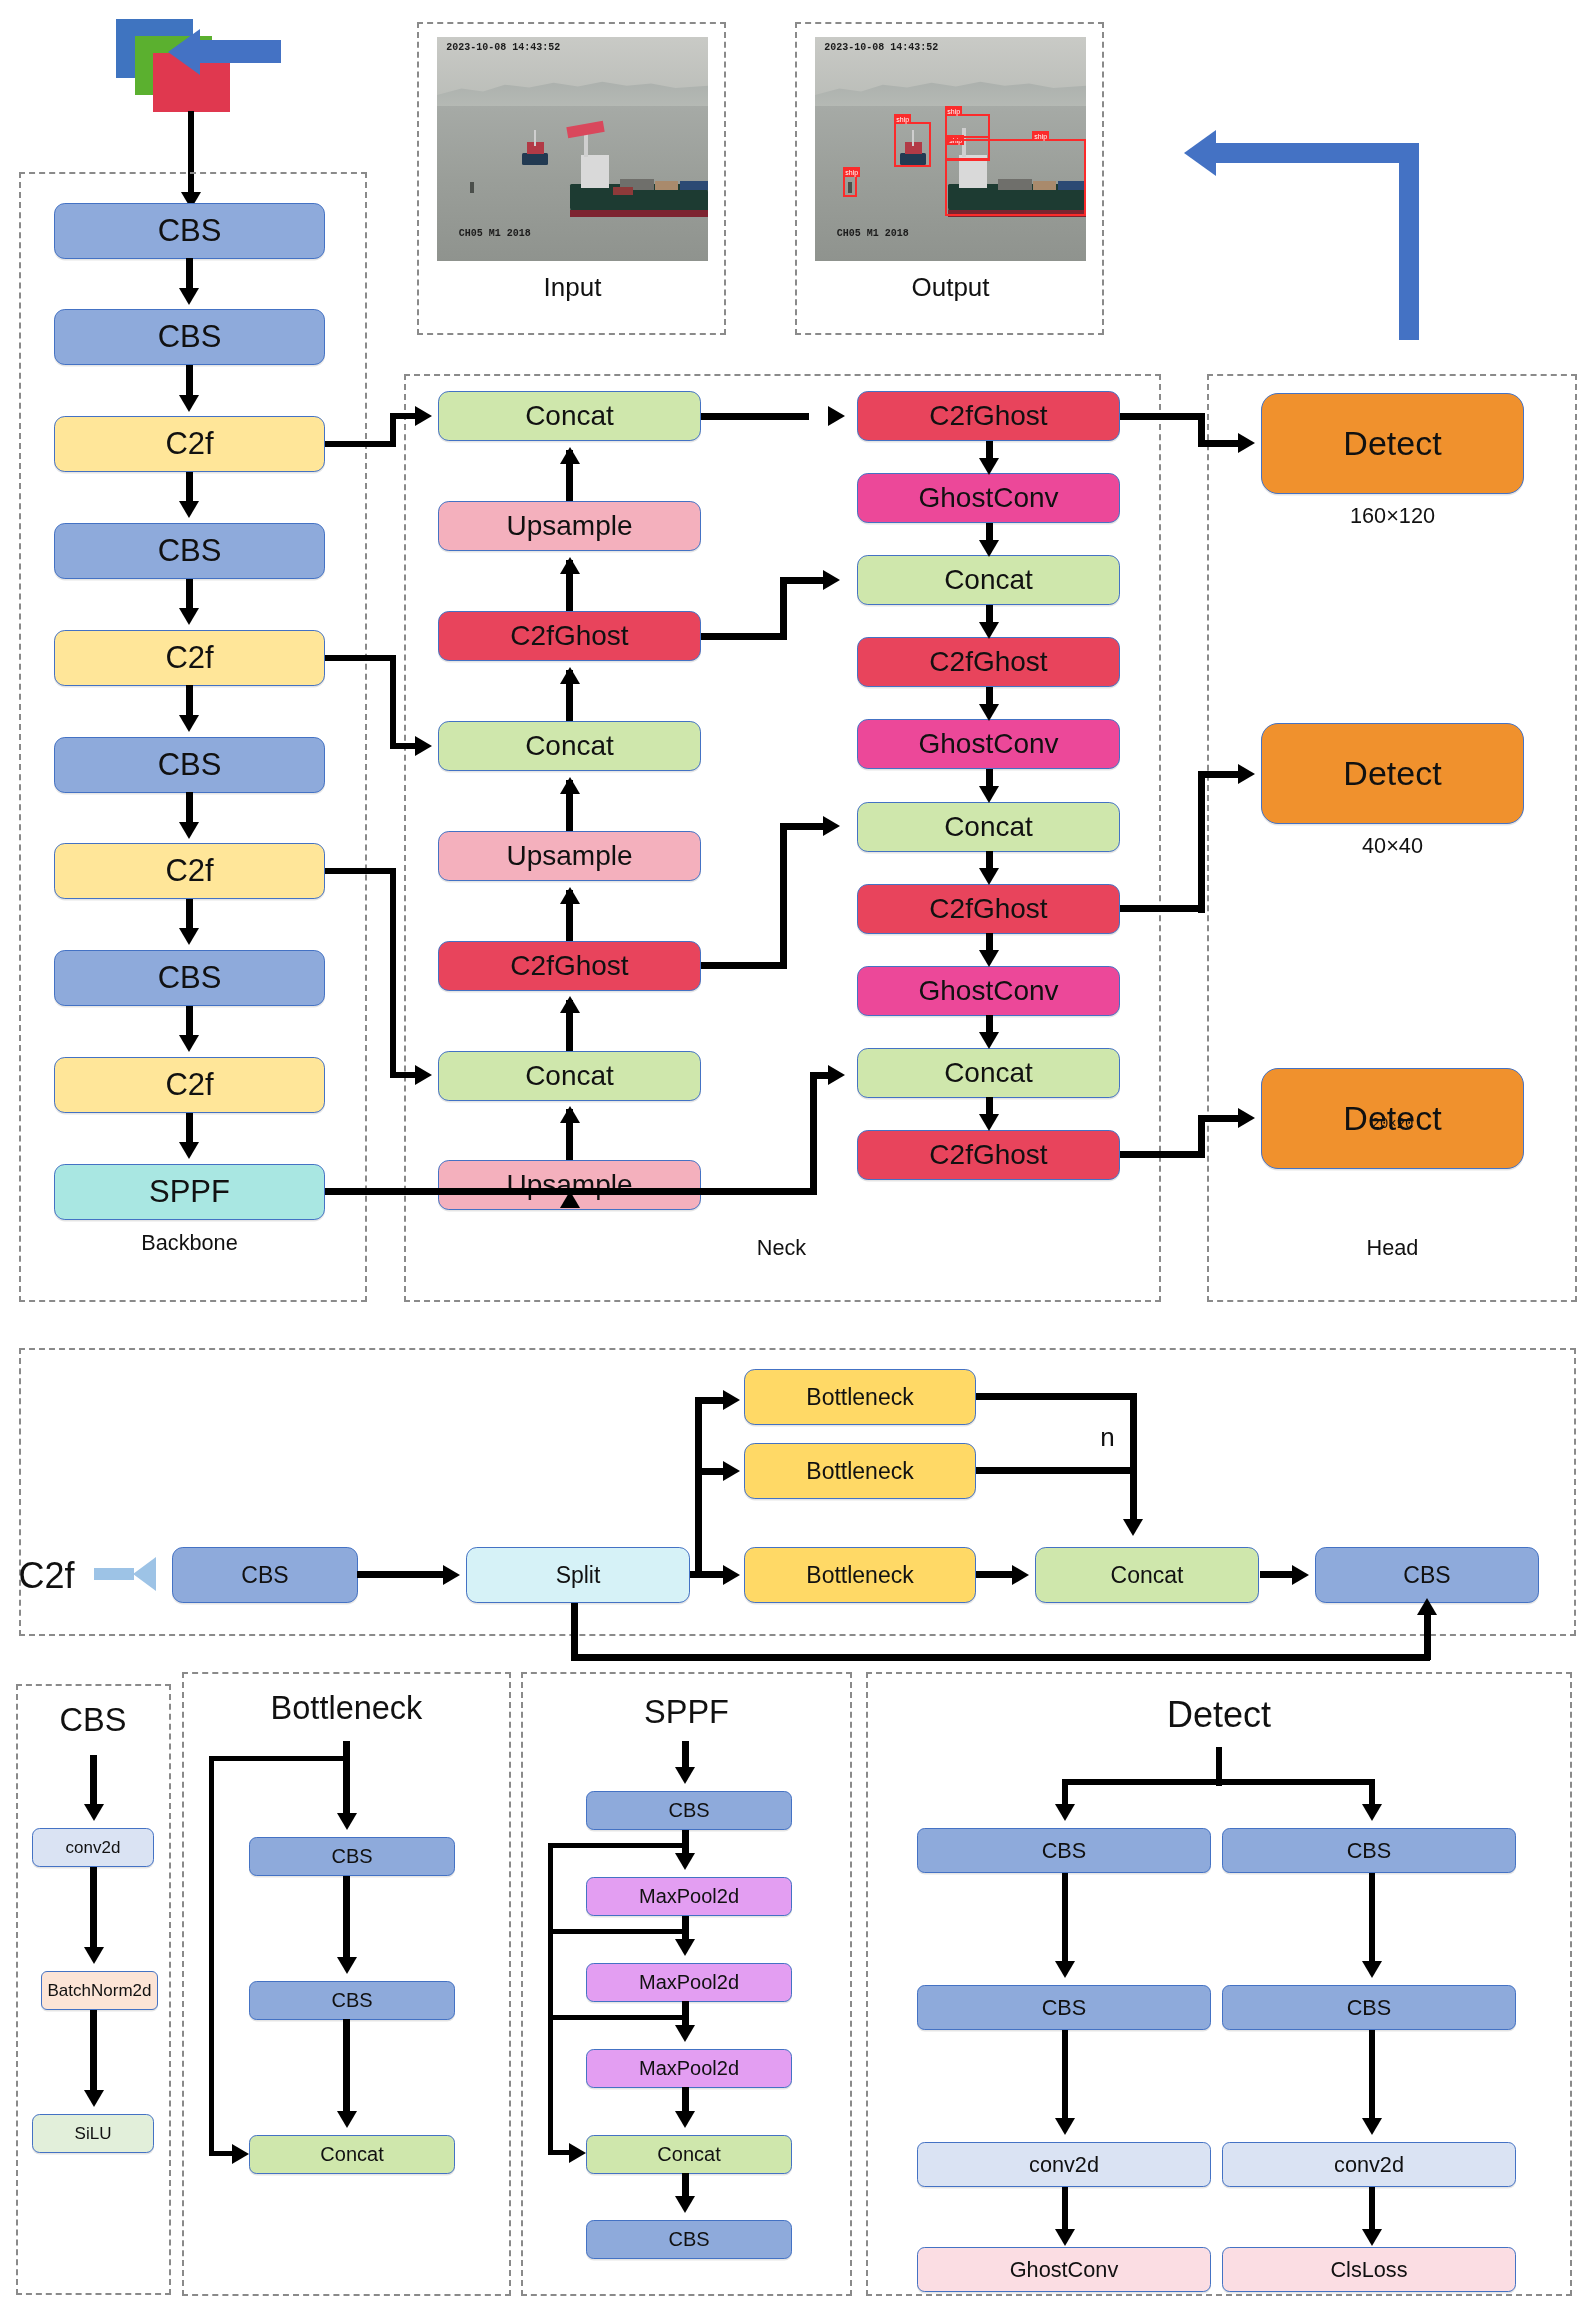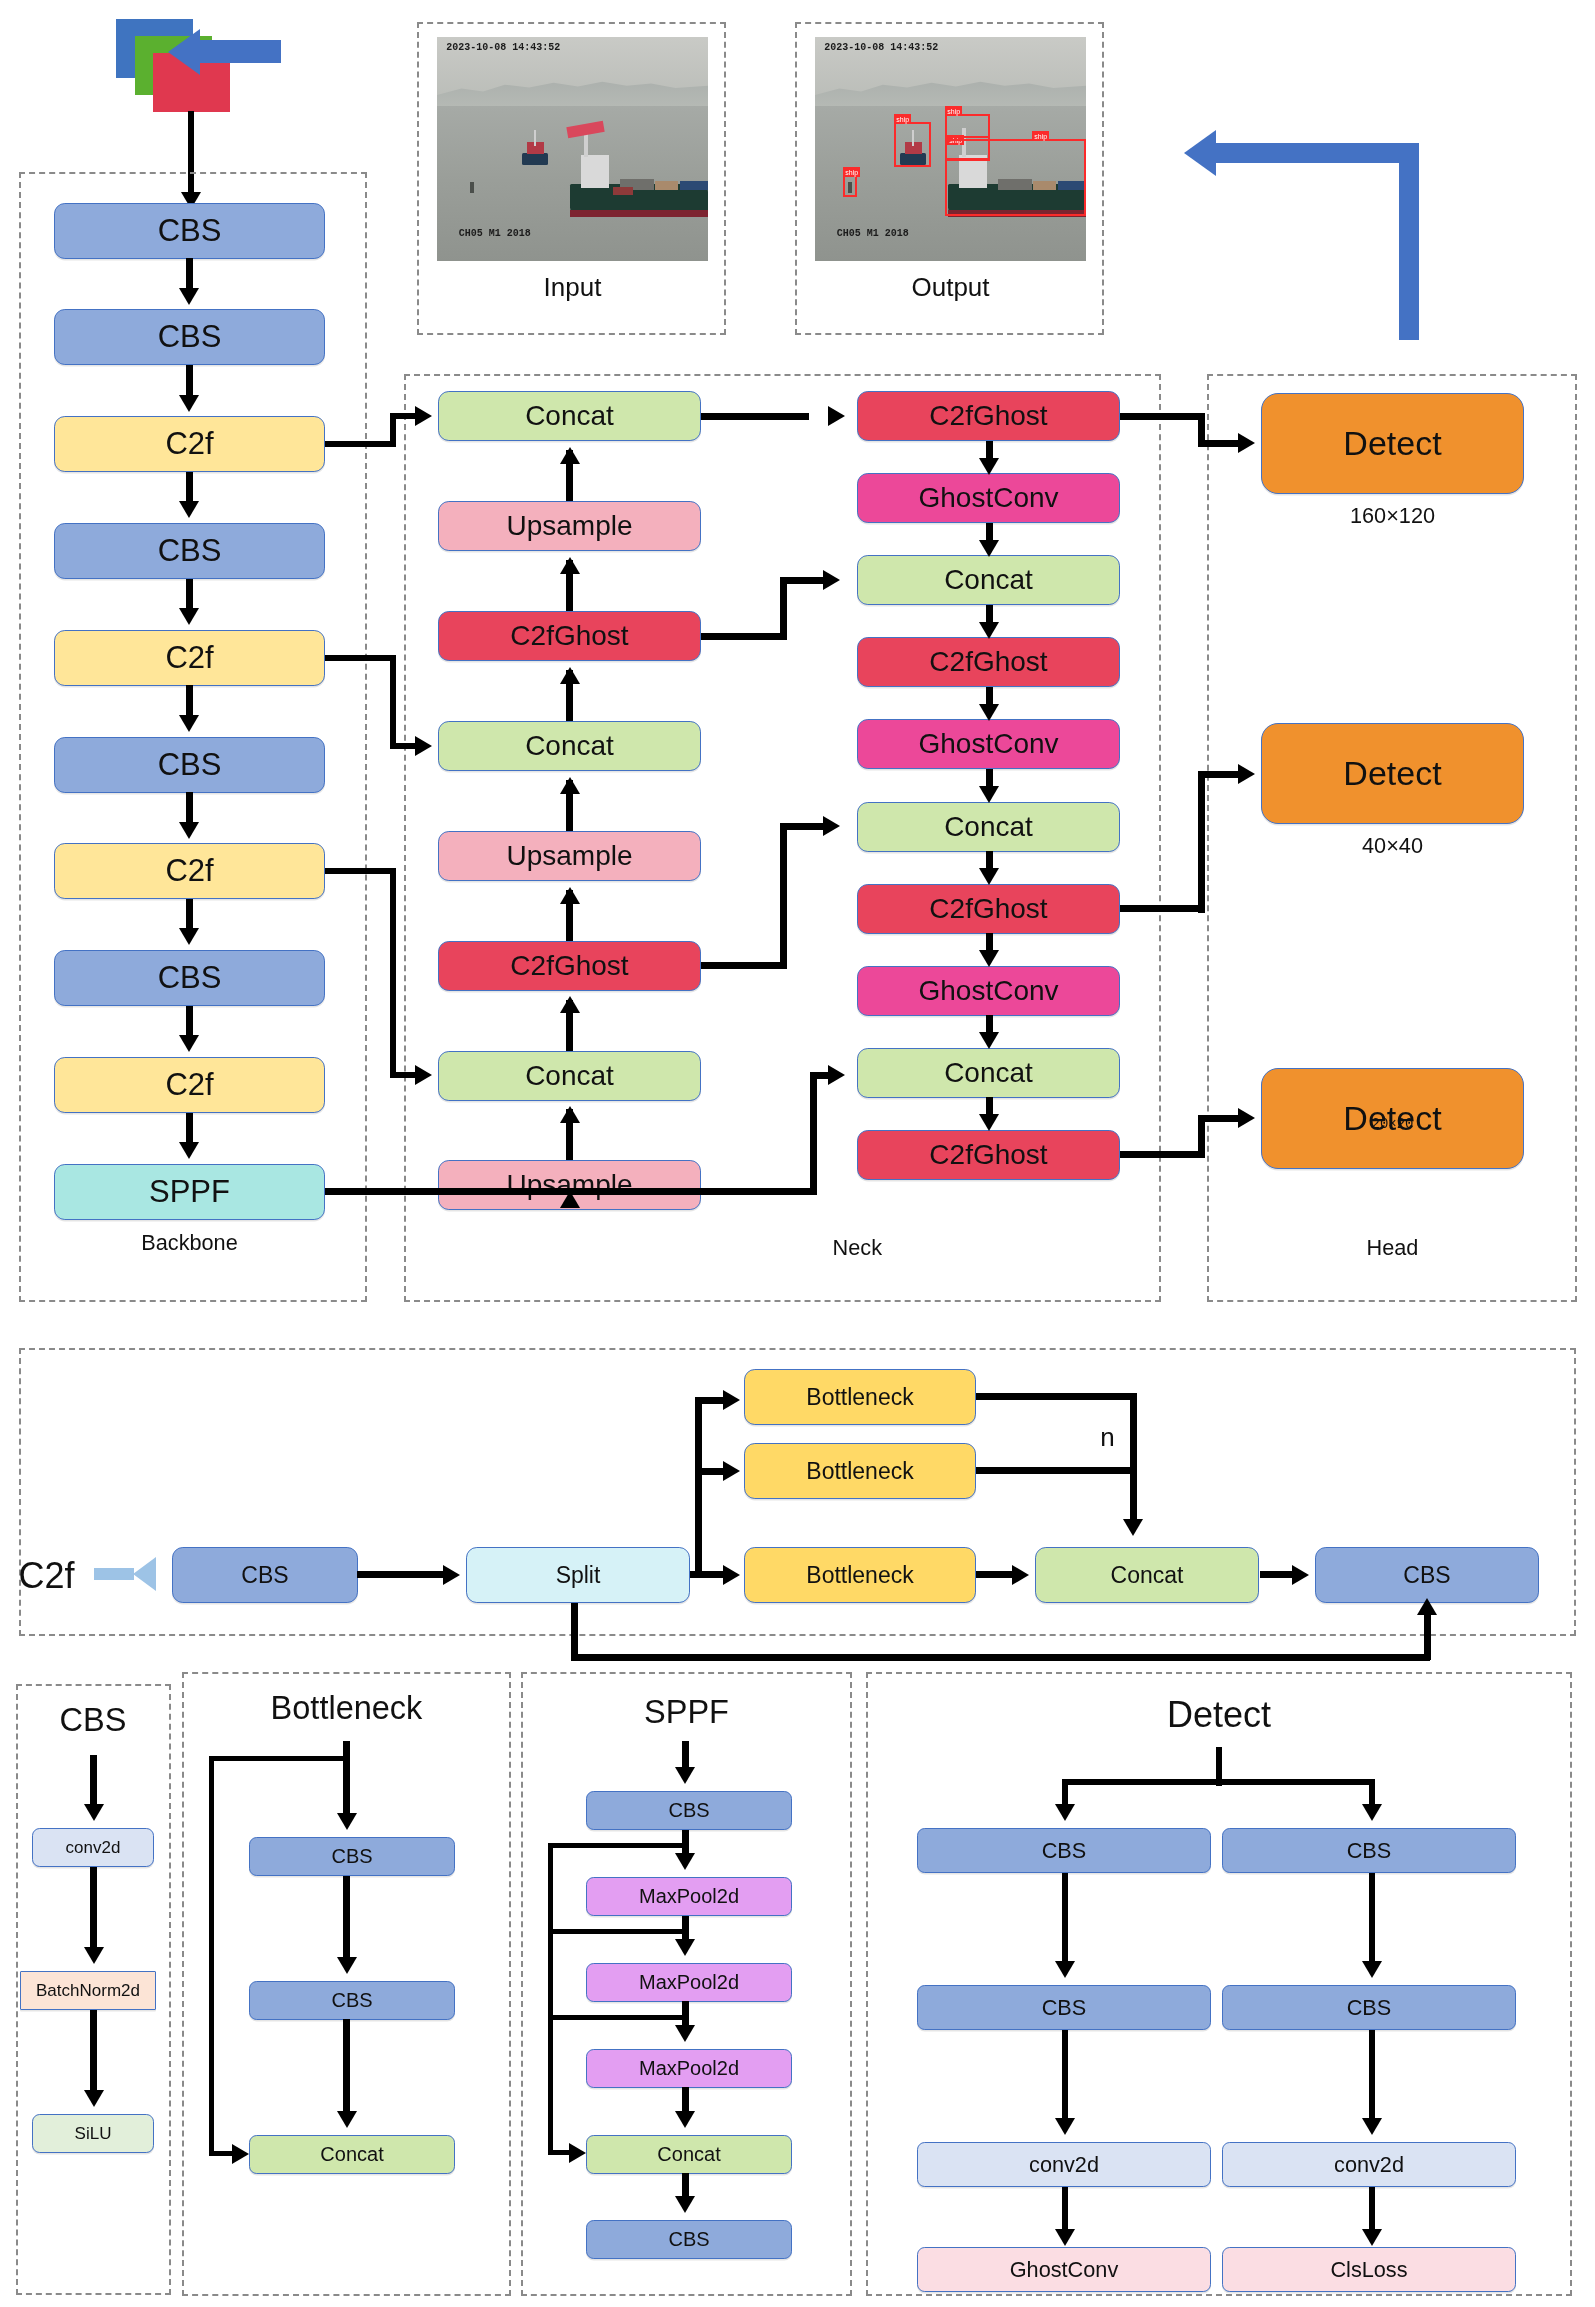--- a/index.html
+++ b/index.html
@@ -228,21 +228,21 @@
   <div class="tri tri-d" style="left:979px;top:786px;"></div>
   <div class="ln" style="left:986px;top:851px;width:7px;height:23px;"></div>
   <div class="tri tri-d" style="left:979px;top:868px;"></div>
   <div class="ln" style="left:986px;top:933px;width:7px;height:23px;"></div>
   <div class="tri tri-d" style="left:979px;top:950px;"></div>
   <div class="ln" style="left:986px;top:1015px;width:7px;height:23px;"></div>
   <div class="tri tri-d" style="left:979px;top:1032px;"></div>
   <div class="ln" style="left:986px;top:1097px;width:7px;height:23px;"></div>
   <div class="tri tri-d" style="left:979px;top:1114px;"></div>
 
-  <div class="cap" style="left:681px;top:1235px;width:201px;font-size:21.7px;text-align:right;">Neck</div>
+  <div class="cap" style="left:681px;top:1235px;width:201px;font-size:21.7px;">Neck</div>
 
   <div class="ln" style="left:325px;top:441px;width:71px;height:6.2px;"></div>
   <div class="ln" style="left:390px;top:413px;width:6.2px;height:34px;"></div>
   <div class="ln" style="left:390px;top:413px;width:28px;height:6.2px;"></div>
   <div class="tri tri-r" style="left:415px;top:406px;"></div>
 
   <div class="ln" style="left:325px;top:655px;width:71px;height:6.2px;"></div>
   <div class="ln" style="left:390px;top:655px;width:6.2px;height:88px;"></div>
   <div class="ln" style="left:390px;top:743px;width:28px;height:6.2px;"></div>
   <div class="tri tri-r" style="left:415px;top:736px;"></div>
@@ -343,21 +343,21 @@
   <div class="ln" style="left:1424px;top:1614px;width:7px;height:46px;"></div>
   <div class="tri tri-u" style="left:1417px;top:1598px;"></div>
 
   <div class="dash" style="left:15.5px;top:1684px;width:155px;height:611px;"></div>
   <div class="cap" style="left:15.5px;top:1702px;width:155px;font-size:32.5px;">CBS</div>
   <div class="ln" style="left:90px;top:1755px;width:7px;height:54px;"></div>
   <div class="tri tri-d" style="left:84px;top:1804px;"></div>
   <div class="blk c-conv2d" style="left:32px;top:1828px;width:122px;height:39px;font-size:17px;border-radius:7.7px;">conv2d</div>
   <div class="ln" style="left:90px;top:1867px;width:7px;height:85px;"></div>
   <div class="tri tri-d" style="left:84px;top:1947px;"></div>
-  <div class="blk c-bn" style="left:20px;top:1971px;width:136px;height:39px;font-size:17px;border-radius:1px;">BatchNorm2d</div>
+  <div class="blk c-bn" style="left:41px;top:1971px;width:117px;height:39px;font-size:17px;border-radius:6px;">BatchNorm2d</div>
   <div class="ln" style="left:90px;top:2010px;width:7px;height:85px;"></div>
   <div class="tri tri-d" style="left:84px;top:2090px;"></div>
   <div class="blk c-silu" style="left:32px;top:2114px;width:122px;height:39px;font-size:17px;border-radius:7.7px;">SiLU</div>
 
   <div class="dash" style="left:182px;top:1672px;width:329px;height:624px;"></div>
   <div class="cap" style="left:182px;top:1690px;width:329px;font-size:32.5px;">Bottleneck</div>
   <div class="ln" style="left:343px;top:1741px;width:7px;height:77px;"></div>
   <div class="tri tri-d" style="left:337px;top:1813px;"></div>
   <div class="blk c-cbs" style="left:249px;top:1837px;width:206px;height:39px;font-size:20px;border-radius:7.7px;">CBS</div>
   <div class="ln" style="left:343px;top:1876px;width:7px;height:85px;"></div>

